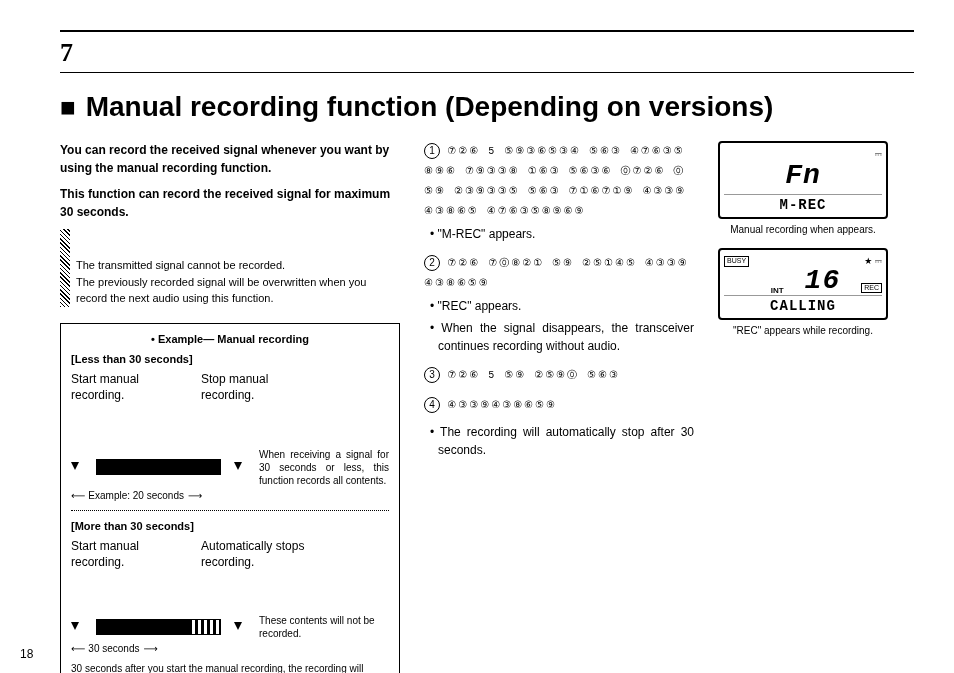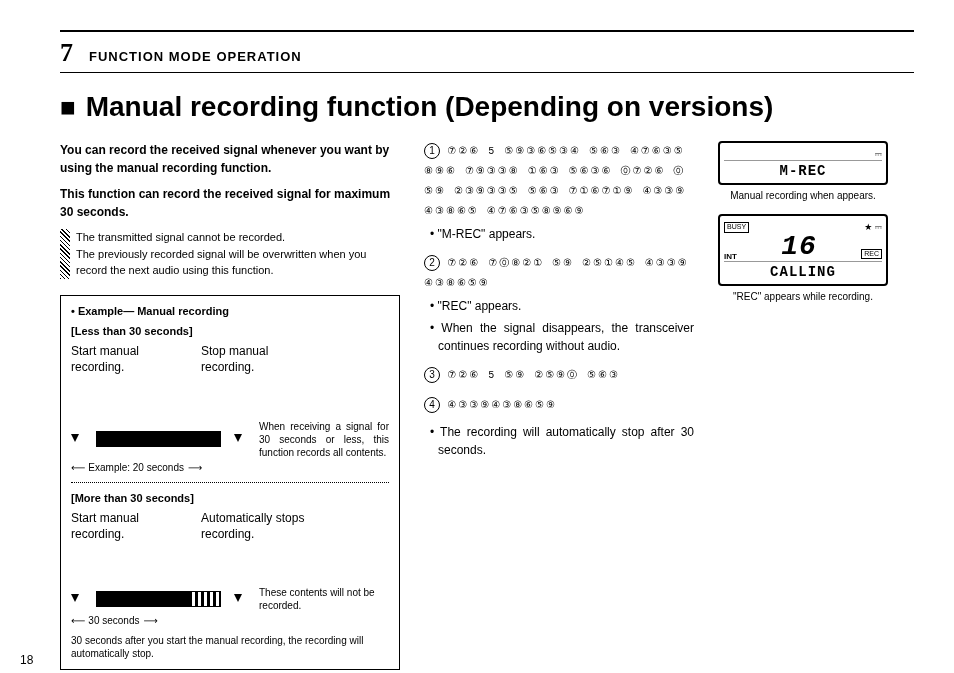--- a/index.html
+++ b/index.html
@@ -11,23 +11,23 @@
   .h1-row{display:flex;align-items:center;gap:10px;margin-bottom:18px;}
   .h1-mark{font-size:26px;font-weight:bold;}
   .h1{font-size:28px;font-weight:bold;}
   .columns{display:flex;gap:24px;}
   .col-l{width:340px;}
   .col-m{width:270px;font-size:12px;line-height:1.5;}
   .col-r{width:170px;font-size:11px;text-align:center;}
   .intro{font-size:12px;font-weight:bold;line-height:1.5;margin-bottom:8px;}
   .notes{font-size:11px;line-height:1.5;border-left:0;display:flex;gap:6px;margin-bottom:16px;}
   .hatch{width:10px;min-width:10px;align-self:stretch;background:repeating-linear-gradient(45deg,#000 0,#000 1px,#fff 1px,#fff 3px);}
-  .notes-text{flex:1;}
+  .notes-text{flex:1;margin-top:28px;}
   .example-box{border:1px solid #000;padding:8px 10px;font-size:11px;line-height:1.35;}
-  .ex-title{font-weight:bold;margin-bottom:4px;}
+  .ex-title{font-weight:bold;margin-bottom:4px;text-align:center;}
   .ex-sub{font-weight:bold;margin:6px 0 4px 0;}
   .dotsep{border-top:1px dotted #000;margin:8px 0;}
   .diagram{position:relative;margin:4px 0 6px 0;}
   .labels-row{display:flex;justify-content:flex-start;gap:40px;font-size:12px;margin-bottom:2px;}
   .labels-row .lab{width:90px;}
   .bar-row{display:flex;align-items:center;gap:17px;margin-top:44px;}
   .arrow-down{width:8px;height:10px;display:inline-block;}
   .arrow-down::before{content:"";display:block;width:0;height:0;border-left:4px solid transparent;border-right:4px solid transparent;border-top:8px solid #000;}
   .track{height:14px;border:1px solid #000;display:flex;align-items:stretch;flex:1;max-width:180px;}
   .solid-bar{background:#000;}
@@ -40,30 +40,29 @@
   .step-num{display:inline-block;width:14px;height:14px;border:1px solid #000;border-radius:50%;font-size:10px;line-height:14px;text-align:center;margin-right:4px;vertical-align:middle;}
   .glyph-row{letter-spacing:2px;font-family:"Courier New",monospace;font-size:10px;line-height:1.8;word-break:break-all;}
   .sub-bullet{padding-left:14px;text-indent:-8px;margin-top:4px;}
   .sub-bullet.bold{font-weight:normal;}
   .lcd{border:2px solid #000;border-radius:4px;padding:6px 4px 4px 4px;margin-bottom:4px;background:#fff;}
   .lcd-top{display:flex;justify-content:space-between;font-size:9px;}
   .seg-big{font-family:"Courier New",monospace;font-size:28px;font-weight:bold;text-align:center;letter-spacing:1px;line-height:1;margin:2px 0 4px 0;font-style:italic;}
   .seg-small{font-family:"Courier New",monospace;font-size:14px;font-weight:bold;text-align:center;border-top:1px solid #999;padding-top:2px;letter-spacing:1px;}
   .lcd-cap{font-size:10px;line-height:1.3;margin-bottom:12px;}
   .tag{border:1px solid #000;font-size:7px;padding:0 2px;display:inline-block;line-height:1.1;}
-  .pg-num{position:absolute;left:20px;bottom:6px;font-size:12px;}
+  .pg-num{position:absolute;left:20px;bottom:12px;font-size:12px;}
 </style>
 </head>
 <body>
 
 <div class="page">
   <div class="rule-top"></div>
   <div class="header-row">
     <span class="chap-num">7</span>
-    <span class="chap-title">FUNCTION MODE OPERATION</span>
   </div>
 
   <div class="h1-row">
     <span class="h1-mark">■</span>
     <span class="h1">Manual recording function (Depending on versions)</span>
   </div>
 
   <div class="columns">
 
     <div class="col-l">
@@ -151,33 +150,34 @@
         <div class="sub-bullet bold" style="text-align:justify;margin-top:8px;">• The recording will automatically stop after 30 seconds.</div>
       </div>
     </div>
 
     <div class="col-r">
       <div class="lcd">
         <div class="lcd-top">
             <span></span>
             <span>⎓</span>
           </div>
+        <div class="seg-big">Fn</div>
         <div class="seg-small">M-REC</div>
       </div>
       <div class="lcd-cap">Manual recording when appears.</div>
 
       <div class="lcd">
         <div class="lcd-top">
           <span class="tag">BUSY</span>
           <span>
             <span>★</span>
             <span>⎓</span>
           </span>
         </div>
-        <div style="display:flex;align-items:flex-end;justify-content:space-between;gap:8px;">
+        <div style="display:flex;align-items:flex-end;justify-content:flex-end;gap:21px;">
           <span style="font-size:8px;font-weight:bold;">INT</span>
           <span class="seg-big" style="margin:0;">16</span>
           <span class="tag" style="align-self:flex-end;margin-bottom:2px;">REC</span>
         </div>
         <div class="seg-small">CALLING</div>
       </div>
       <div class="lcd-cap">"REC" appears while recording.</div>
     </div>
   </div>
 

